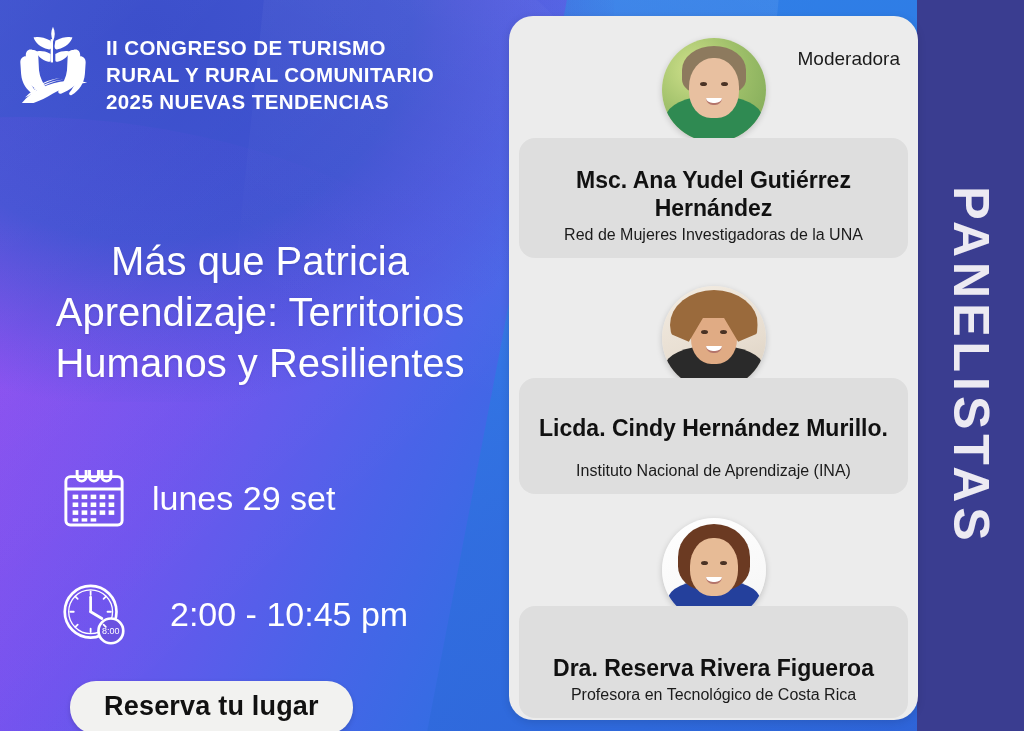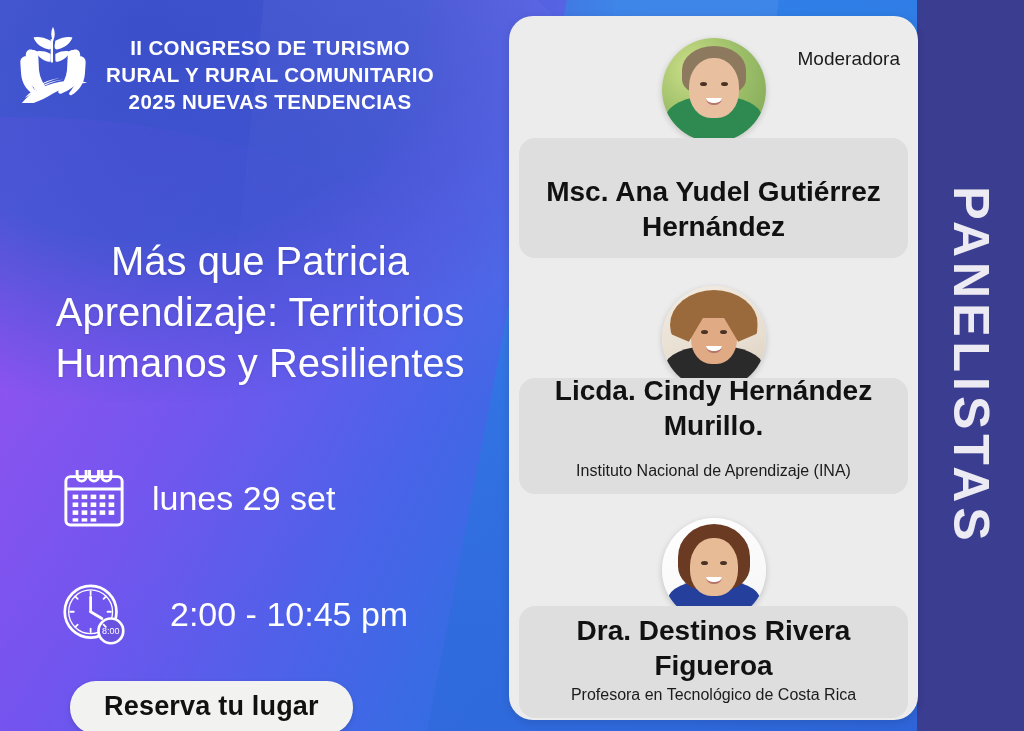--- a/index.html
+++ b/index.html
@@ -52,21 +52,21 @@
   .side-band .vtext{
     position:absolute;left:50%;top:50%;
     transform:translate(-50%,-50%) rotate(90deg);
     white-space:nowrap;color:#eceaf2;
     font-size:50px;font-weight:700;letter-spacing:5px;
   }
 
   
   .header{position:absolute;left:14px;top:22px;display:flex;align-items:flex-start;gap:14px;}
   .logo{width:78px;height:84px;flex:0 0 auto;}
-  .header-lines{color:#fff;font-weight:700;font-size:20.5px;line-height:1.32;letter-spacing:.4px;margin-top:12px;text-align:center;}
+  .header-lines{color:#fff;font-weight:700;font-size:20.5px;line-height:1.32;letter-spacing:.4px;margin-top:12px;}
 
   
   .panel-kicker{
     position:absolute;left:62px;top:183px;
     color:#22dd3a;font-style:italic;font-weight:700;font-size:35px;
     font-family:"DejaVu Serif","Liberation Serif",serif;
     letter-spacing:.5px;
   }
   .panel-title{
     position:absolute;left:30px;top:236px;width:460px;
@@ -119,21 +119,21 @@
   .infobox{
     position:absolute;left:10px;right:10px;
     background:#dedede;border-radius:16px;
     display:flex;flex-direction:column;align-items:center;justify-content:flex-end;
     padding-bottom:14px;
   }
   .c1 .infobox{top:122px;height:120px;}
   .c2 .infobox{top:110px;height:116px;gap:16px;}
   .c3 .infobox{top:104px;height:112px;}
 
-  .p-name{font-size:28px;font-weight:700;color:#111;line-height:1.25;text-align:center;}
+  .p-name{font-size:23px;font-weight:700;color:#111;line-height:1.25;text-align:center;}
   .p-org{font-size:16px;color:#1b1b1b;margin-top:3px;text-align:center;}
 
   
   .ph{position:absolute;inset:0;}
   .ph .sky{position:absolute;inset:0;}
   .ph .face{position:absolute;left:50%;transform:translateX(-50%);border-radius:48% 48% 44% 44%;}
   .ph .hair{position:absolute;left:50%;transform:translateX(-50%);}
   .ph .body{position:absolute;left:50%;bottom:0;transform:translateX(-50%);border-radius:46% 46% 0 0;}
   .ph .eye{position:absolute;width:7px;height:4px;border-radius:50%;background:#4a3325;}
   .ph .mouth{position:absolute;left:50%;transform:translateX(-50%);width:16px;height:7px;border-radius:0 0 10px 10px;background:#fff;border-bottom:2px solid #b4756b;}
@@ -276,20 +276,21 @@
           <span class="hair"></span>
           <span class="face">
             <span class="eye" style="left:11px;top:24px;"></span>
             <span class="eye" style="right:11px;top:24px;"></span>
             <span class="mouth" style="top:40px;"></span>
           </span>
         </span>
       </span>
       <div class="infobox">
         <div class="p-name">Msc. Ana Yudel Gutiérrez Hernández</div>
+        <div class="p-org">Red de Mujeres Investigadoras de la UNA</div>
       </div>
     </div>
 
     <div class="p-card c2">
       <span class="avatar">
         <span class="ph ph2">
           <span class="sky"></span>
           <span class="body"></span>
           <span class="face">
             <span class="eye" style="left:10px;top:22px;"></span>
@@ -312,19 +313,19 @@
           <span class="body"></span>
           <span class="hair"></span>
           <span class="face">
             <span class="eye" style="left:11px;top:23px;"></span>
             <span class="eye" style="right:11px;top:23px;"></span>
             <span class="mouth" style="top:39px;"></span>
           </span>
         </span>
       </span>
       <div class="infobox">
-        <div class="p-name">Dra. Destinos Rivera Figueroa</div>
+        <div class="p-name">Dra. Reserva Rivera Figueroa</div>
         <div class="p-org">Profesora en Tecnológico de Costa Rica</div>
       </div>
     </div>
 
   </div>
 </div>
 
 </body></html>

